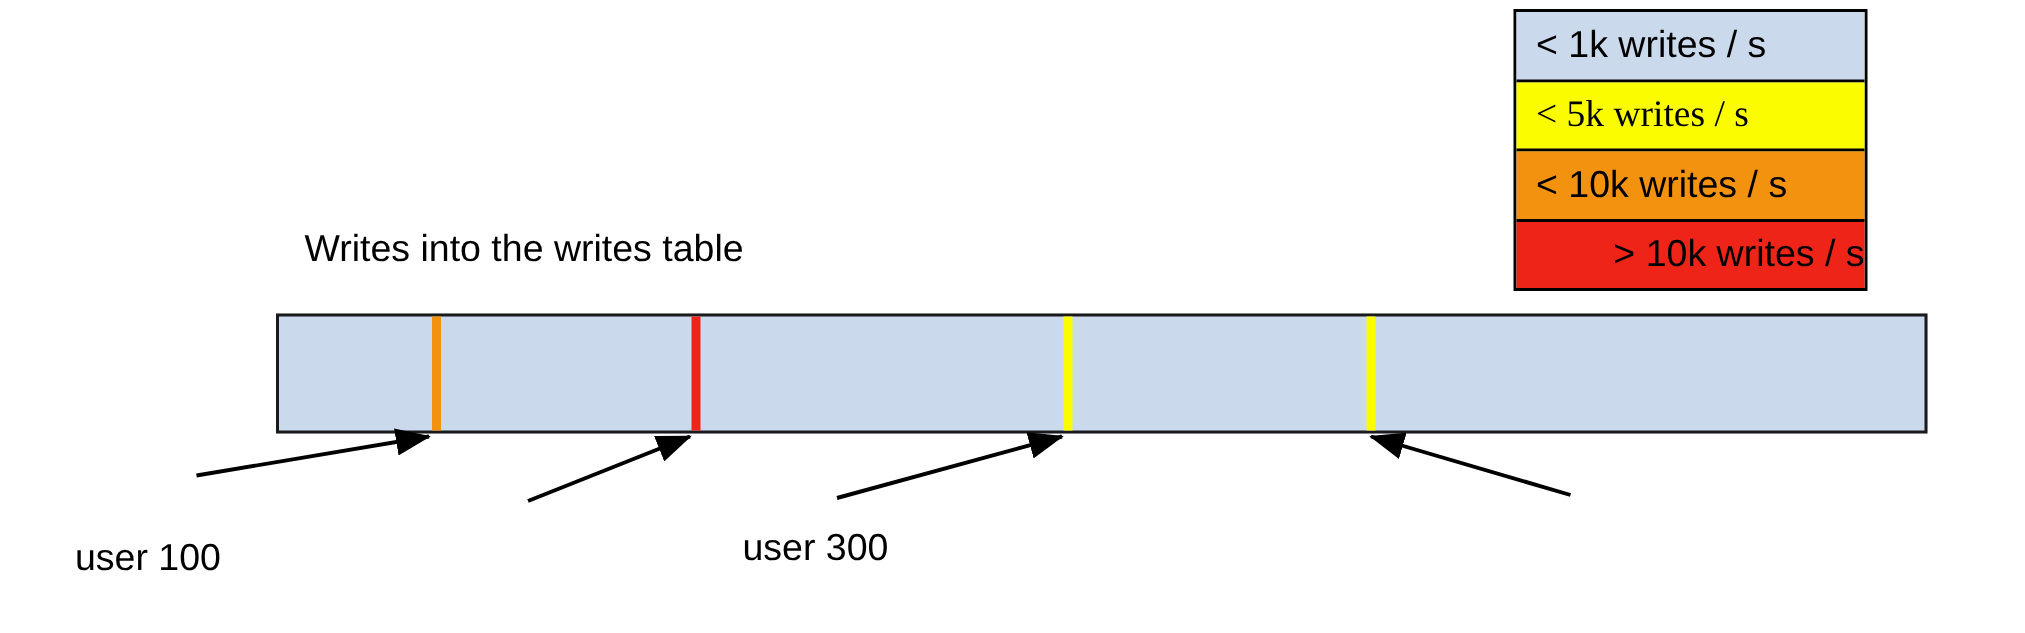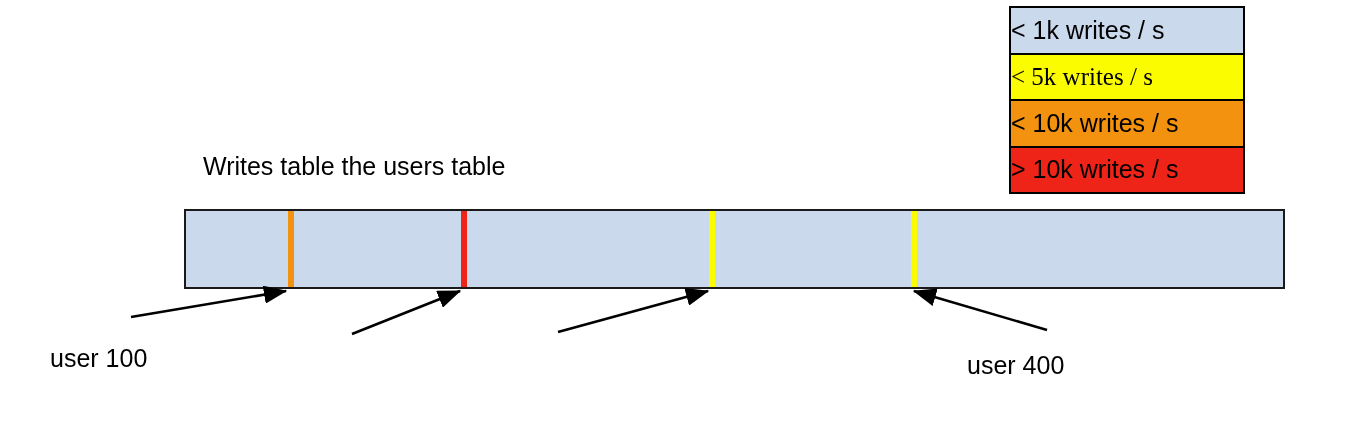--- a/index.html
+++ b/index.html
@@ -27,23 +27,25 @@
     border: 2px solid #000000;
     display: flex;
     flex-direction: column;
   }
   .legend-row {
     flex: 1 1 0;
     box-sizing: border-box;
     border-bottom: 2px solid #000000;
     display: flex;
     align-items: center;
+    padding-left: 13px;
   }
   .legend-row:last-child {
     border-bottom: none;
+    justify-content: flex-end;
   }
   .legend-label {
     font-size: 25px;
     color: #000000;
     line-height: 1;
     white-space: nowrap;
   }
 
   
   #chart-title {
@@ -102,37 +104,37 @@
       <span class="legend-label">&lt; 5k writes / s</span>
     </div>
     <div class="legend-row" style="background: rgb(242, 146, 15); align-items: center;">
       <span class="legend-label">&lt; 10k writes / s</span>
     </div>
     <div class="legend-row" style="background: rgb(239, 36, 24);">
       <span class="legend-label">&gt; 10k writes / s</span>
     </div>
   </div>
 
-  <div id="chart-title">Writes table the users table</div>
+  <div id="chart-title">Writes into the writes table</div>
 
   <div id="table-bar" style="left: 184px; top: 209px; width: 1101px; height: 80px; background: rgb(203, 217, 237); border-color: rgb(26, 26, 26);">
     <div class="stripe" style="background: rgb(242, 146, 15); left: 102px;"></div>
     <div class="stripe" style="background: rgb(239, 36, 24); left: 275px;"></div>
     <div class="stripe" style="background: rgb(252, 252, 0); left: 523px;"></div>
     <div class="stripe" style="background: rgb(252, 252, 0); left: 725px;"></div>
   </div>
 
   <svg id="annotations" viewBox="0 0 1350 422">
     <defs>
       <marker id="arrowhead" markerWidth="9" markerHeight="7" refX="8.5" refY="3.5" orient="auto" markerUnits="strokeWidth">
         <polygon points="0 0, 9 3.5, 0 7" fill="#000000"></polygon>
       </marker>
     </defs>
     <line stroke="#000000" stroke-width="2.6" marker-end="url(#arrowhead)" x1="131" y1="317" x2="286" y2="291"></line>
     <line stroke="#000000" stroke-width="2.6" marker-end="url(#arrowhead)" x1="352" y1="334" x2="460" y2="291"></line>
     <line stroke="#000000" stroke-width="2.6" marker-end="url(#arrowhead)" x1="558" y1="332" x2="708" y2="291"></line>
     <line stroke="#000000" stroke-width="2.6" marker-end="url(#arrowhead)" x1="1047" y1="330" x2="914" y2="291"></line>
   </svg>
 
-  <div class="user-label" style="left: 50px; top: 344px;">user 100</div>
-  <div class="user-label" style="left: 967px; top: 351px;">user 400</div>
+  <div class="user-label" style="left: 50px; top: 358px;">user 100</div>
+  <div class="user-label" style="left: 495px; top: 351px;">user 300</div>
 
 </div>
 
 </body></html>

